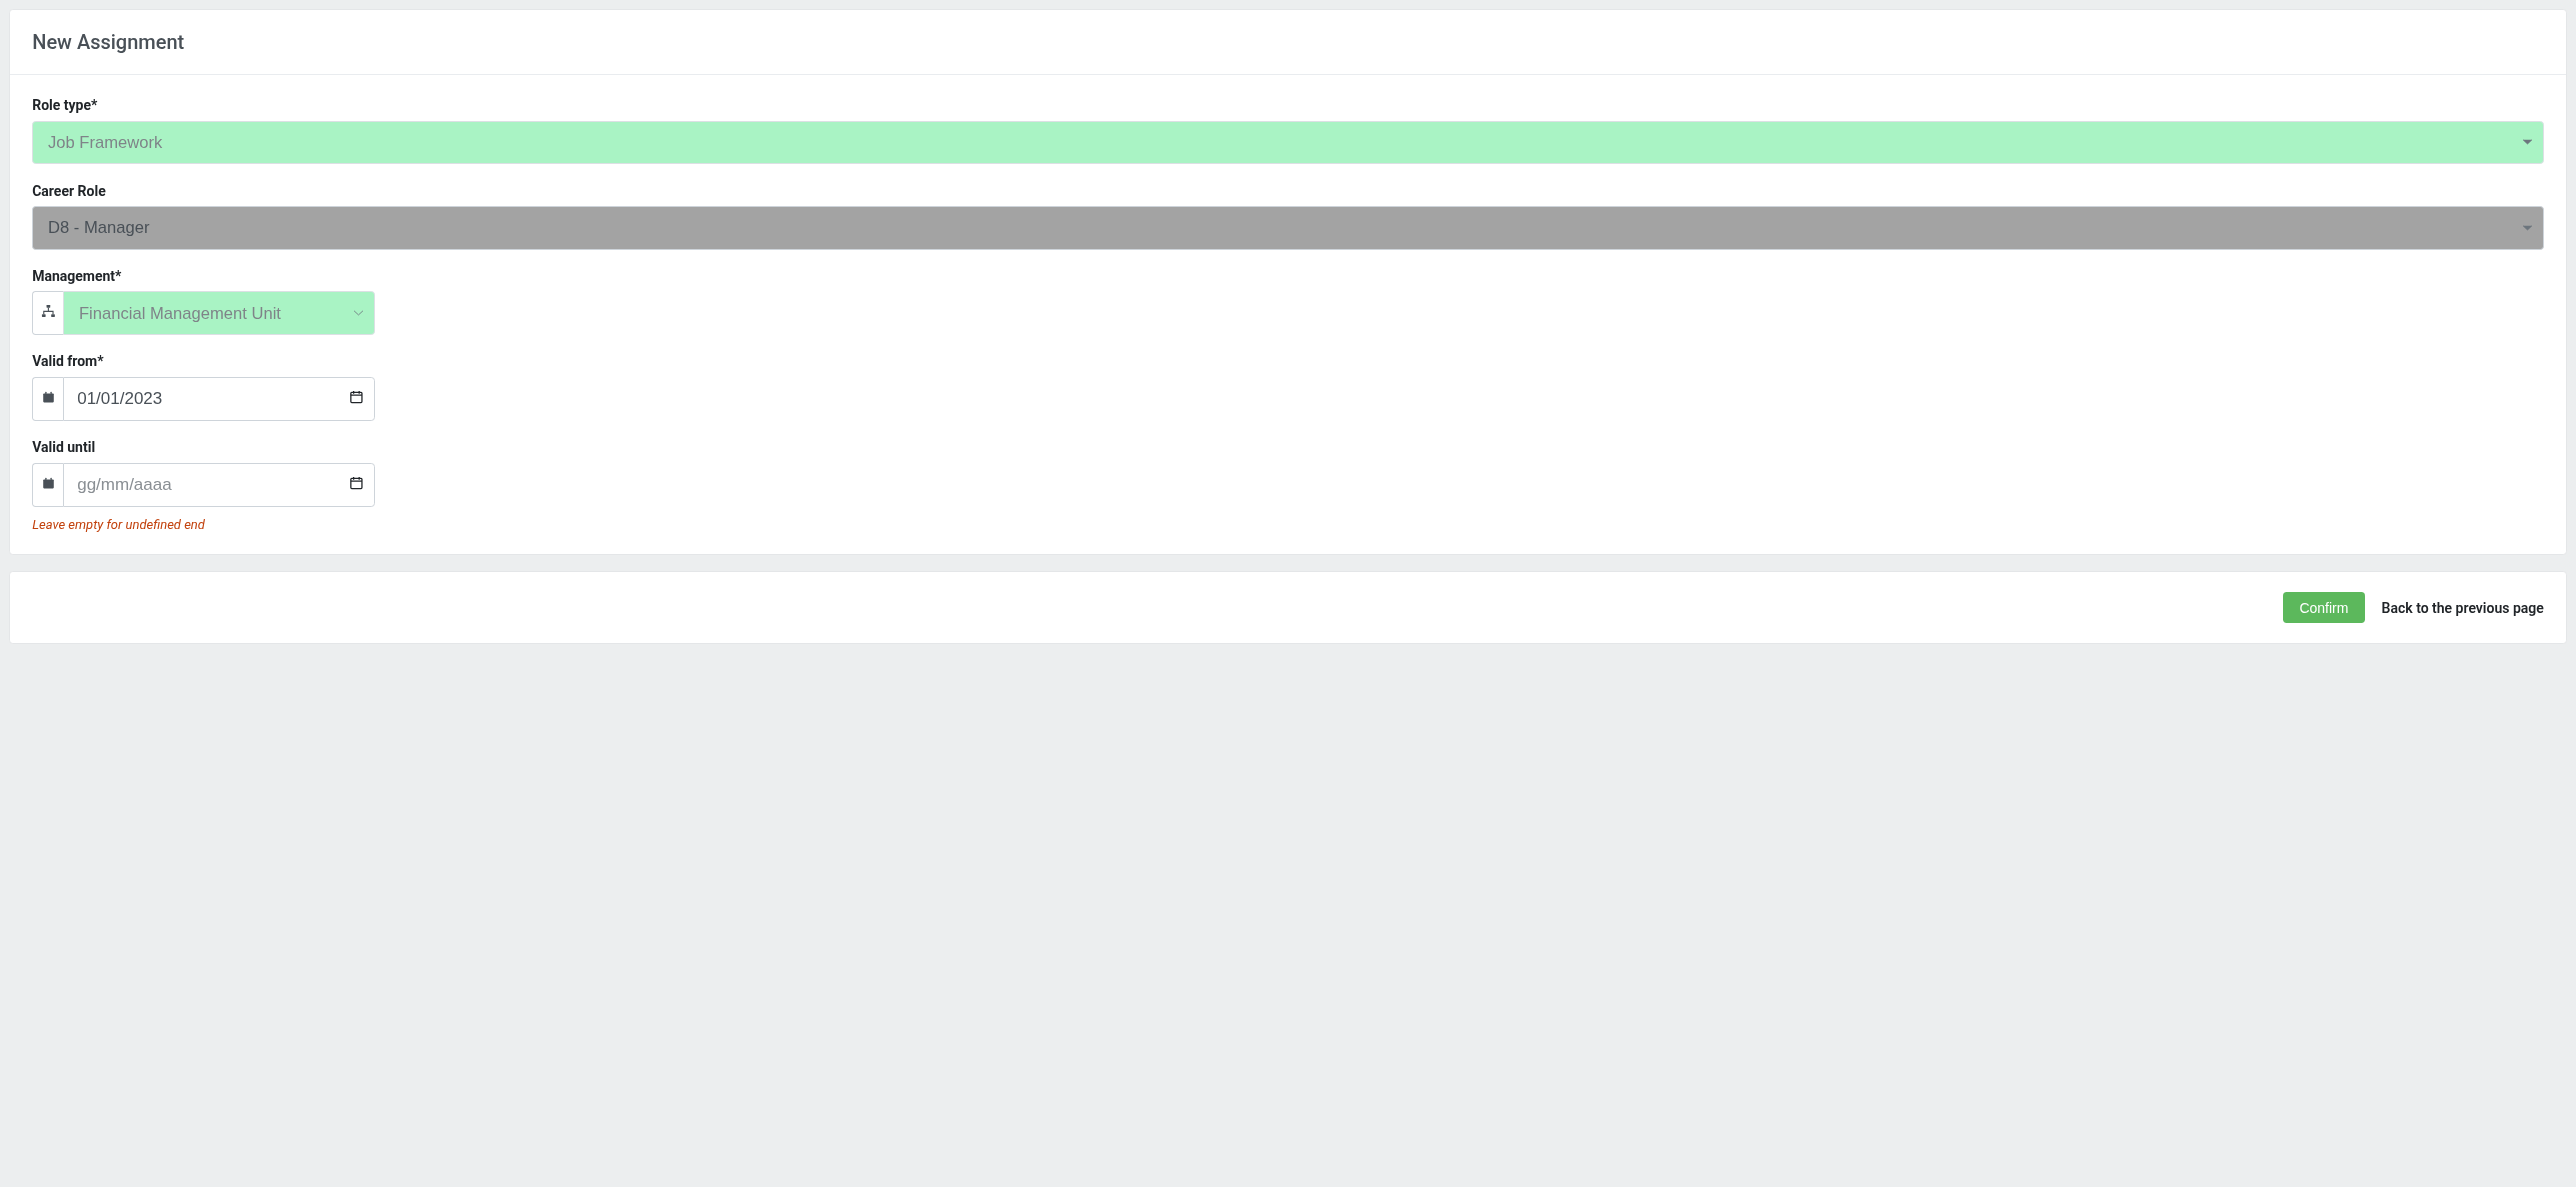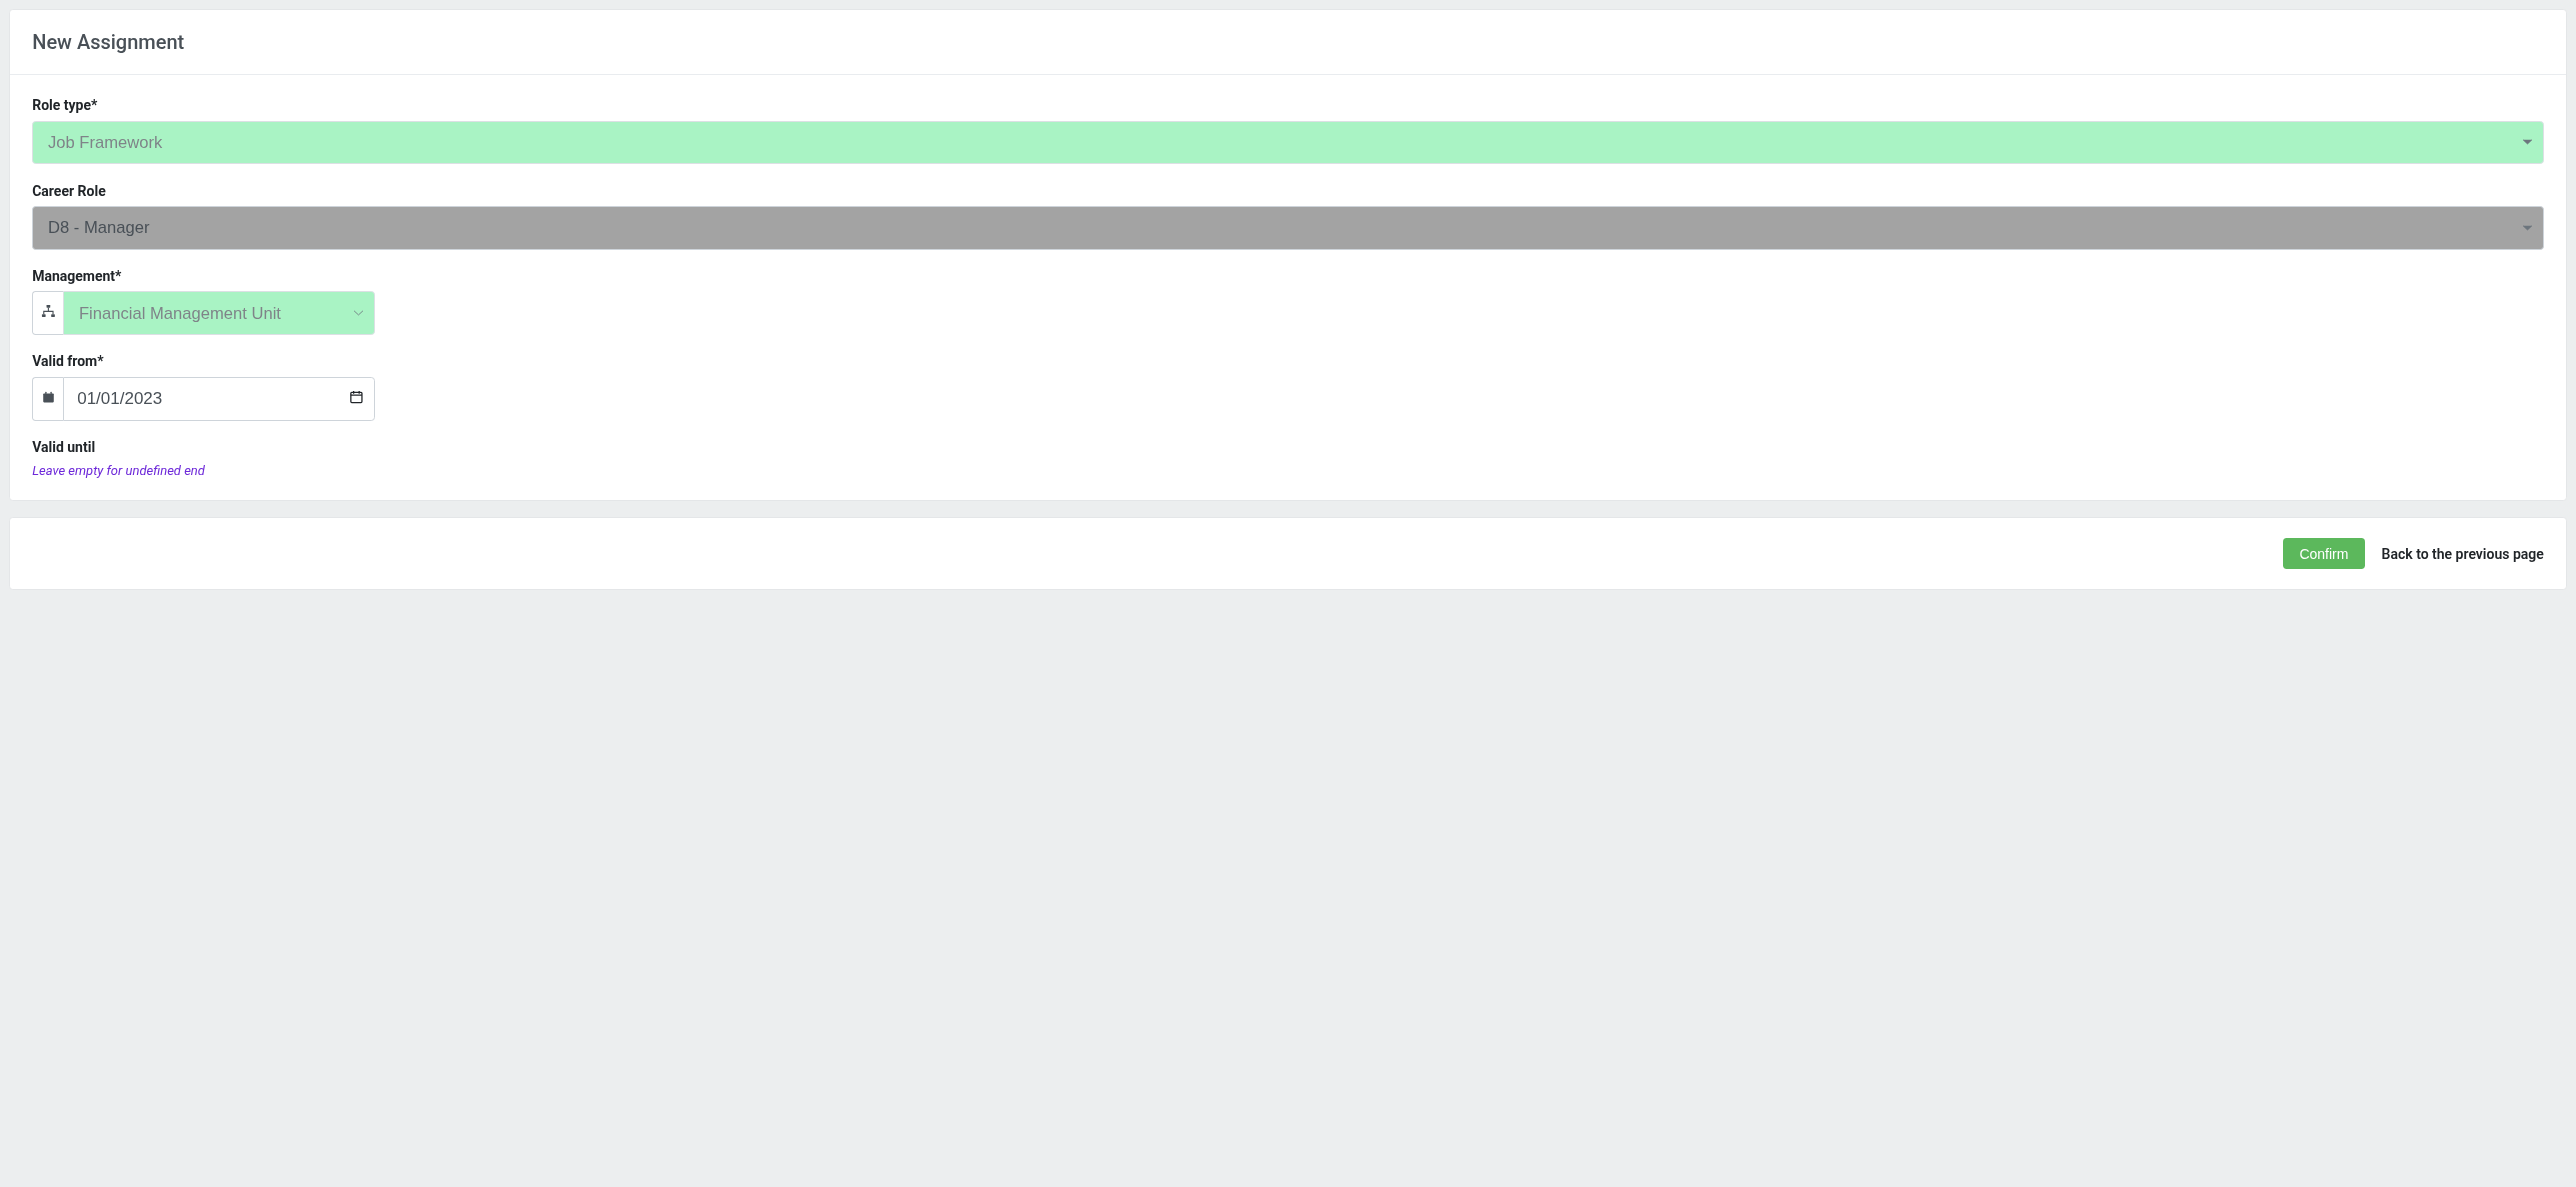--- a/index.html
+++ b/index.html
@@ -111,22 +111,22 @@
     transform: translateY(-50%);
     color: #212529;
     pointer-events: none;
   }
   .input-group .text-input::placeholder {
     color: #8a8f94;
   }
   .help-text {
     font-size: 13px;
     font-style: italic;
-    color: #6d28d9;
-    margin-top: 2px;
+    color: #c2410c;
+    margin-top: 10px;
   }
   .actions-card .card-body {
     display: flex;
     justify-content: flex-end;
     align-items: center;
     gap: 16.6px;
     padding: 20px 22px;
   }
   .btn-confirm {
     background: #5cb85c;
@@ -232,20 +232,41 @@
               <path d="M2 6h12"></path>
               <path d="M5 1.5v3M11 1.5v3"></path>
             </svg>
           </span>
         </div>
       </div>
     </div>
 
     <div class="form-group">
       <label class="field-label">Valid until</label>
+      <div class="input-group">
+        <div class="addon readonly">
+          <span>
+            <svg class="icon" width="13" height="13" viewBox="0 0 16 16" fill="currentColor">
+              <rect x="1.5" y="3" width="13" height="11" rx="1" fill="currentColor"></rect>
+              <rect x="4" y="1" width="1.5" height="3" rx="0.5"></rect>
+              <rect x="10.5" y="1" width="1.5" height="3" rx="0.5"></rect>
+            </svg>
+          </span>
+        </div>
+        <div class="text-input-wrap">
+          <input type="text" class="text-input" placeholder="gg/mm/aaaa" style="">
+          <span class="right-icon">
+            <svg class="icon" width="14.8" height="14.8" viewBox="0 0 16 16" fill="none" stroke="currentColor" stroke-width="1.4">
+              <rect x="2" y="3" width="12" height="11" rx="1"></rect>
+              <path d="M2 6h12"></path>
+              <path d="M5 1.5v3M11 1.5v3"></path>
+            </svg>
+          </span>
+        </div>
+      </div>
       <div class="help-text">Leave empty for undefined end</div>
     </div>
 
   </div>
 </div>
 
 <div class="card actions-card">
   <div class="card-body">
     <button class="btn-confirm">Confirm</button>
     <a class="link-back">Back to the previous page</a>

